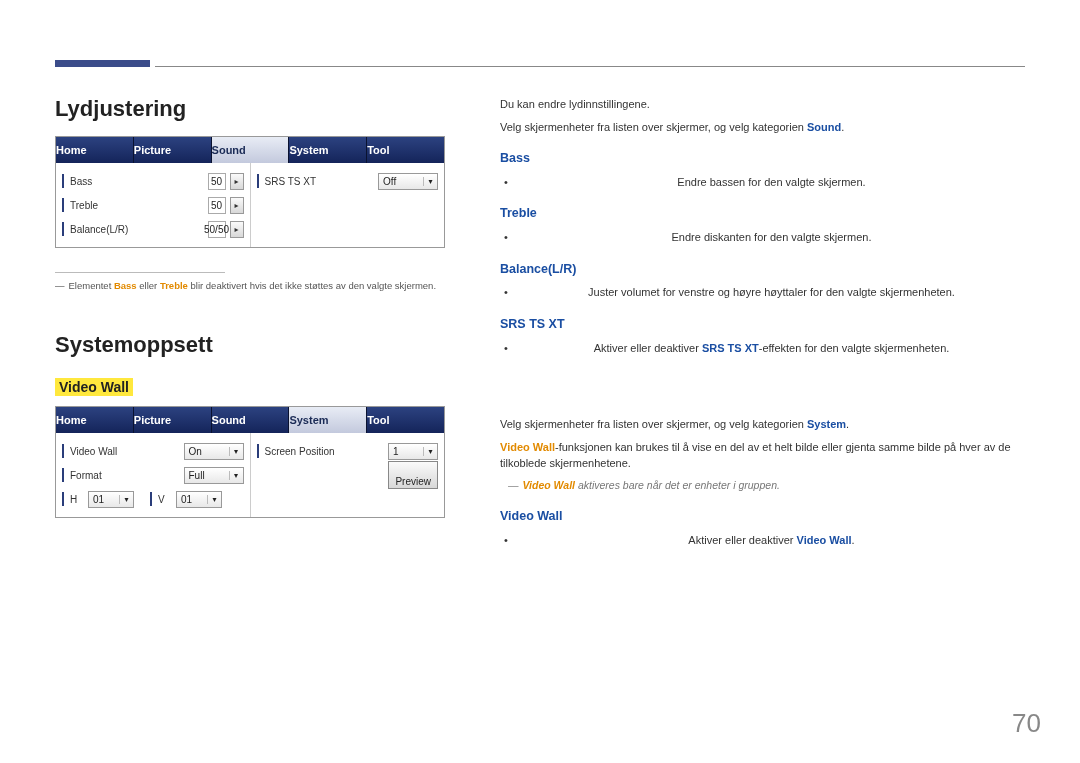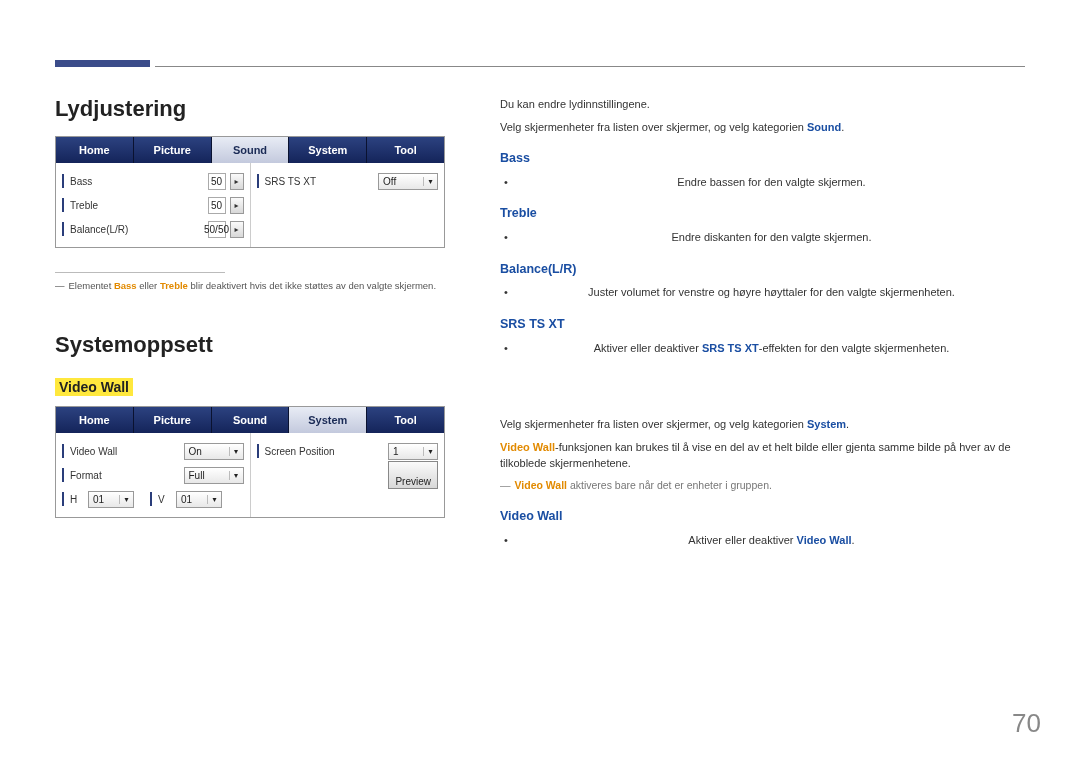--- a/index.html
+++ b/index.html
@@ -51,21 +51,20 @@
     width: 390px;
     background: #fff;
   }
   .tabbar {
     display: flex;
     background: linear-gradient(#1a2a55, #0c1838);
     height: 26px;
   }
   .tab {
     flex: 1;
-    text-align: center;
     font-size: 11px;
     font-weight: bold;
     color: #fff;
     line-height: 26px;
     border-right: 1px solid #0a1230;
     background: linear-gradient(#2c4280, #14245a);
   }
   .tab.active {
     background: linear-gradient(#e8ecf5, #c3c9dd);
     color: #1a2a55;
@@ -136,21 +135,21 @@
     color:#222;
     margin: 6px 0 10px 0;
   }
   .right-col p { margin-bottom:6px; }
   .right-col .blue-h { color:#1a4ea2; font-weight:bold; font-size:12.5px; margin:14px 0 6px 0;}
   .right-col ul { list-style:none; padding-left:4px; }
   .right-col ul li { position:relative; padding-left:14px; margin-bottom:4px;text-align:center;}
   .right-col ul li::before { content:"•"; position:absolute; left:0; color:#333;}
   b.blue { color:#1a4ea2; font-weight:bold;}
   b.orange2 { color:#e28a00; font-weight:bold;}
-  .note-line { font-size:10.5px; color:#777; margin:6px 0;}
+  .note-line { font-size:10.5px; color:#777; margin:6px 8px;font-style:italic;}
   .note-line .dash { margin-right:4px; color:#888;}
   .page-number {
     position:absolute;
     right:39px;
     bottom:24px;
     font-size:26px;
     color:#888;
   }
   .block2 { margin-top: 40px; }
 </style>

